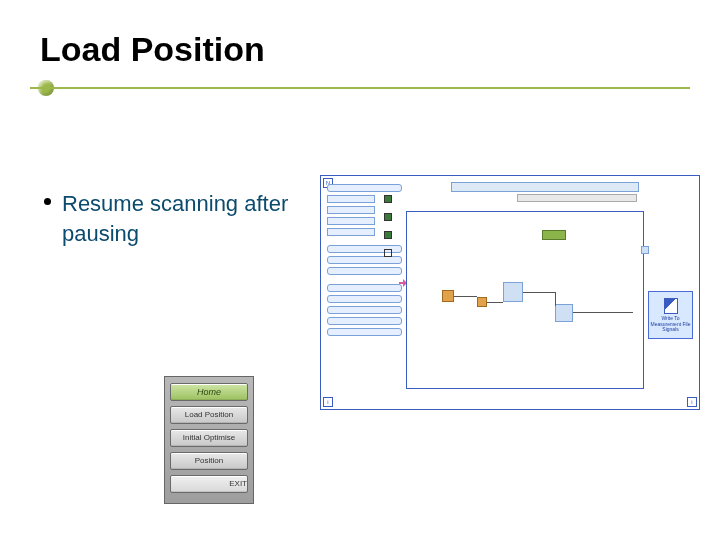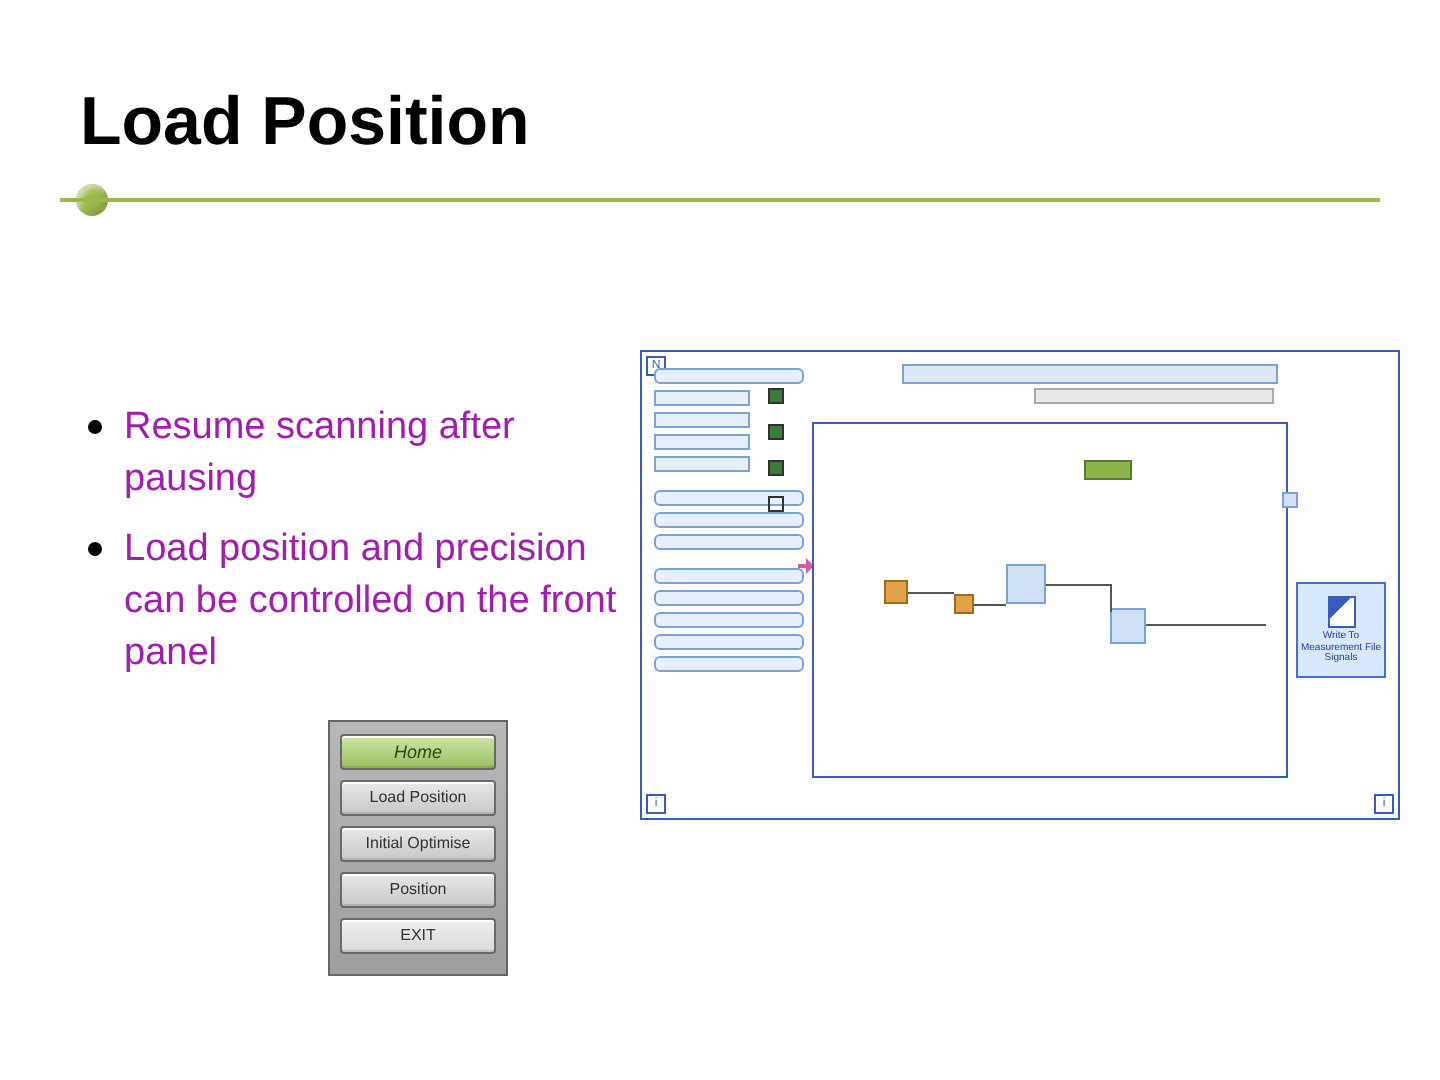--- a/index.html
+++ b/index.html
@@ -1,23 +1,23 @@
 <!DOCTYPE html>
 <html><head>
 <meta charset="utf-8">
 <style>
   * { box-sizing: border-box; margin: 0; padding: 0; }
   html, body { width: 720px; height: 540px; font-family: Arial, sans-serif; background: #fff; overflow: hidden; }
-  .slide { position: relative; width: 720px; height: 540px; padding: 42px 40px; }
+  .slide { position: relative; width: 720px; height: 540px; padding: 30px 40px; }
   .title { font-size: 34px; font-weight: bold; color: #000; margin-bottom: 10px; }
   .rule-wrap { position: relative; height: 20px; margin-bottom: 90px; }
   .rule { position: absolute; top: 8px; left: -10px; right: -10px; height: 2px; background: #9db84a; }
   .dot { position: absolute; left: -2px; top: 1px; width: 16px; height: 16px; border-radius: 50%; background: #9db84a; box-shadow: inset -2px -2px 3px rgba(0,0,0,.15), inset 2px 2px 3px rgba(255,255,255,.6); }
   .body-row { display: flex; align-items: flex-start; gap: 10px; }
-  .bullets { width: 280px; font-size: 19px; line-height: 1.35; color: #a21caf; }
+  .bullets { width: 280px; font-size: 22px; line-height: 1.35; color: #0c4a6e; }
   .bullets li { list-style: none; position: relative; padding-left: 22px; margin-bottom: 10px; }
   .bullets li::before { content: ""; position: absolute; left: 4px; top: 9px; width: 7px; height: 7px; background: #000; border-radius: 50%; }
   .figure { position: absolute; right: 20px; top: 175px; width: 380px; height: 235px; }
   .fig-frame { position: absolute; inset: 0; background: #fff; border: 1px solid #3a5cc0; }
   .inner-frame { position: absolute; left: 85px; top: 35px; right: 55px; bottom: 20px; border: 1px solid #3a5cc0; }
   .title-bar { position: absolute; left: 130px; top: 6px; right: 60px; height: 10px; background: #ddeaf6; border: 1px solid #7aa2d8; }
   .title-bar2 { position: absolute; right: 62px; top: 18px; width: 120px; height: 8px; background: #e9e9e9; border: 1px solid #aaa; }
   .left-stack { position: absolute; left: 6px; top: 8px; width: 75px; }
   .lchip { height: 8px; margin-bottom: 3px; background: #e6efff; border: 1px solid #7aa2d8; }
   .lchip.pill { border-radius: 3px; }
@@ -29,39 +29,38 @@
   .pink-arrow::before { content: ""; position: absolute; left: 0; top: 2px; width: 8px; height: 2px; background: #d85aa0; }
   .pink-arrow::after { content: ""; position: absolute; right: -2px; top: -1px; border: 4px solid transparent; border-left-color: #d85aa0; }
   .node { position: absolute; border: 1px solid #888; background: #eee; }
   .node.green { background: #8bb54a; border-color: #5a7a2e; }
   .node.orange { background: #e2a24a; border-color: #a06a20; }
   .node.blue { background: #cfe0f5; border-color: #7aa2d8; }
   .wire { position: absolute; background: #555; }
   .wfile { position: absolute; right: 6px; top: 115px; width: 45px; height: 48px; background: #d8e8ff; border: 1px solid #4a6ad8; font-size: 5px; line-height: 1.1; text-align: center; padding-top: 4px; color: #2040a0; }
   .wfile .ficon { width: 14px; height: 16px; background: linear-gradient(135deg,#3a5cc0 40%, #fff 40%); margin: 2px auto; border: 1px solid #3a5cc0; }
   .corner-box { position: absolute; width: 10px; height: 10px; border: 1px solid #3a5cc0; background: #fff; font-size: 6px; text-align: center; line-height: 8px; color: #3a5cc0; }
-  .panel { position: absolute; left: 164px; top: 360px; width: 90px; background: linear-gradient(#b8b8b8,#9e9e9e); border: 1px solid #666; padding: 6px 5px 5px; }
+  .panel { position: absolute; left: 164px; top: 376px; width: 90px; background: linear-gradient(#b8b8b8,#9e9e9e); border: 1px solid #666; padding: 6px 5px 5px; }
   .panel-btn { height: 18px; margin-bottom: 5px; background: linear-gradient(#e8e8e8,#c8c8c8); border: 1px solid #6a6a6a; border-radius: 2px; box-shadow: 0 1px 0 #fff inset, 0 -1px 0 rgba(0,0,0,.1) inset; font-size: 8px; text-align: center; line-height: 16px; color: #333; overflow: hidden; white-space: nowrap; }
   .panel-btn.home { background: linear-gradient(#cfe6a6,#9cc060); color: #2a4a10; font-style: italic; font-size: 9px; }
-  .panel-btn.exit { margin-top: 4px; background: linear-gradient(#f0f0f0,#d8d8d8); }
+  .panel-btn.exit { margin-top: 4px; background: linear-gradient(#f0f0f0,#d8d8d8); text-align: right; }
 </style>
 </head>
 <body>
 
 <div class="slide">
   <h1 class="title">Load Position</h1>
   <div class="rule-wrap">
     <div class="dot"></div>
     <div class="rule"></div>
   </div>
 
   <div class="body-row">
     <ul class="bullets">
       <li>Resume scanning after pausing</li>
-      <li>Load position and precision can be controlled on the front panel</li>
     </ul>
   </div>
 
   <div class="figure">
     <div class="fig-frame">
       <div class="corner-box" style="left:2px;top:2px">N</div>
       <div class="corner-box" style="right:2px;bottom:2px">i</div>
 
       <div class="left-stack">
         <div class="lchip pill"></div>

